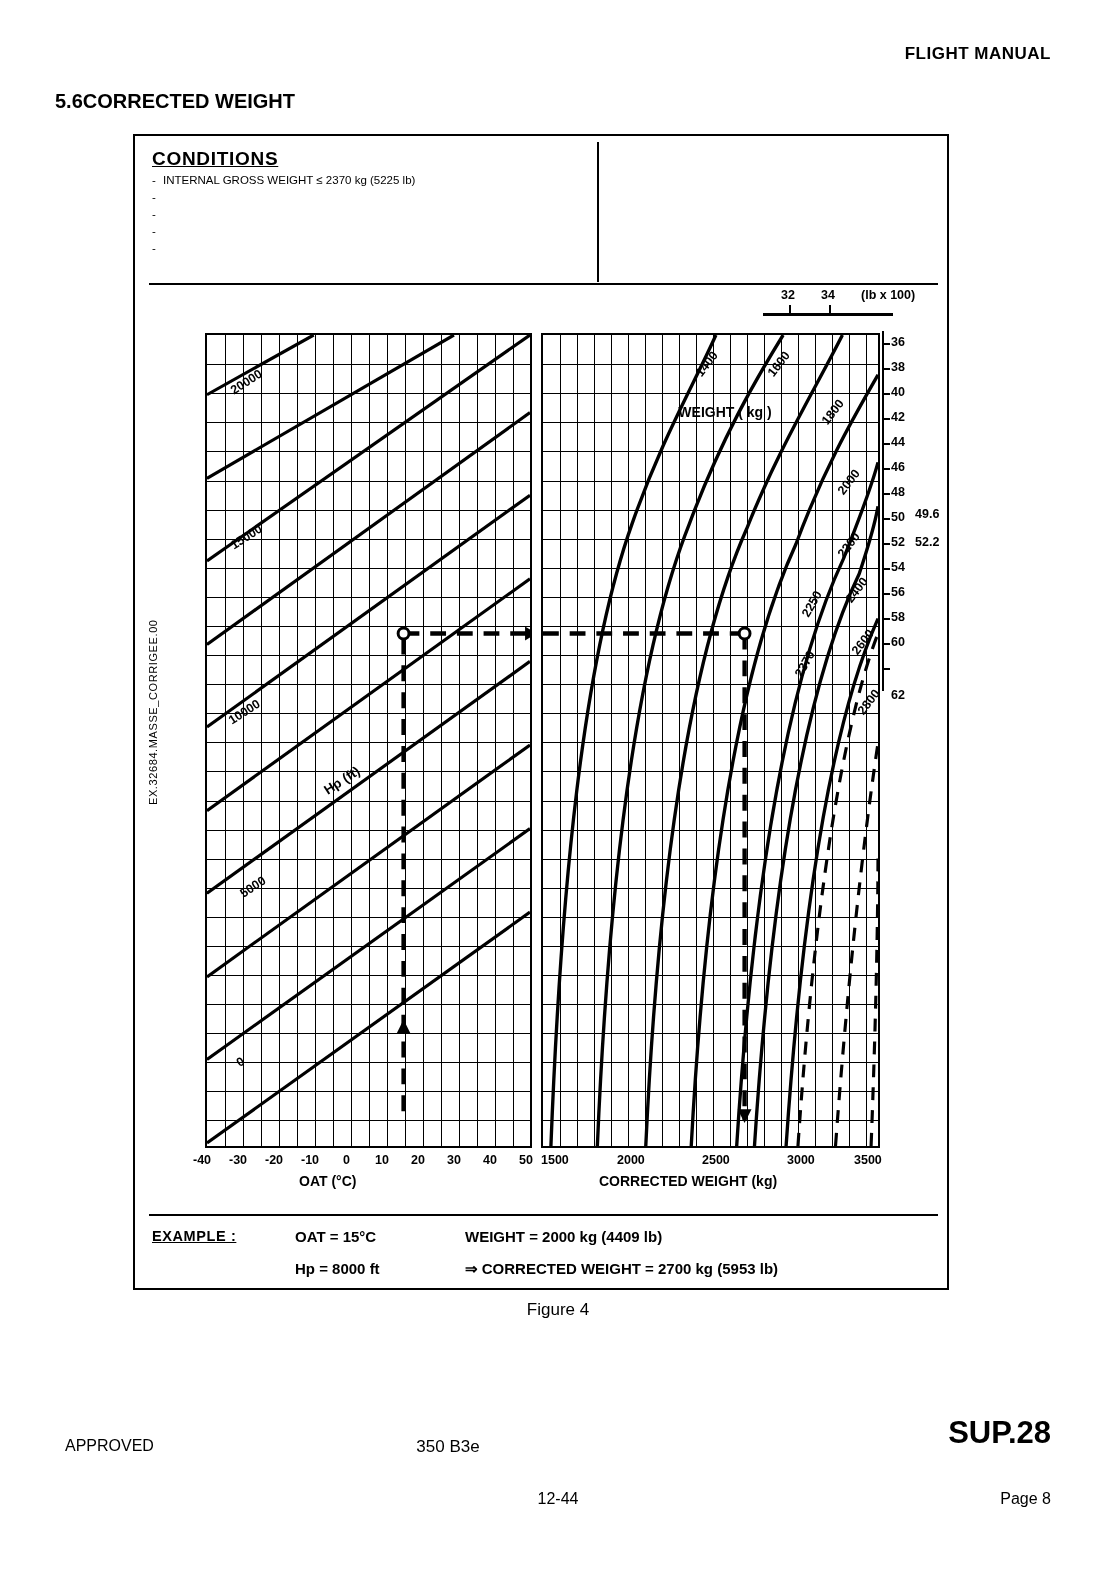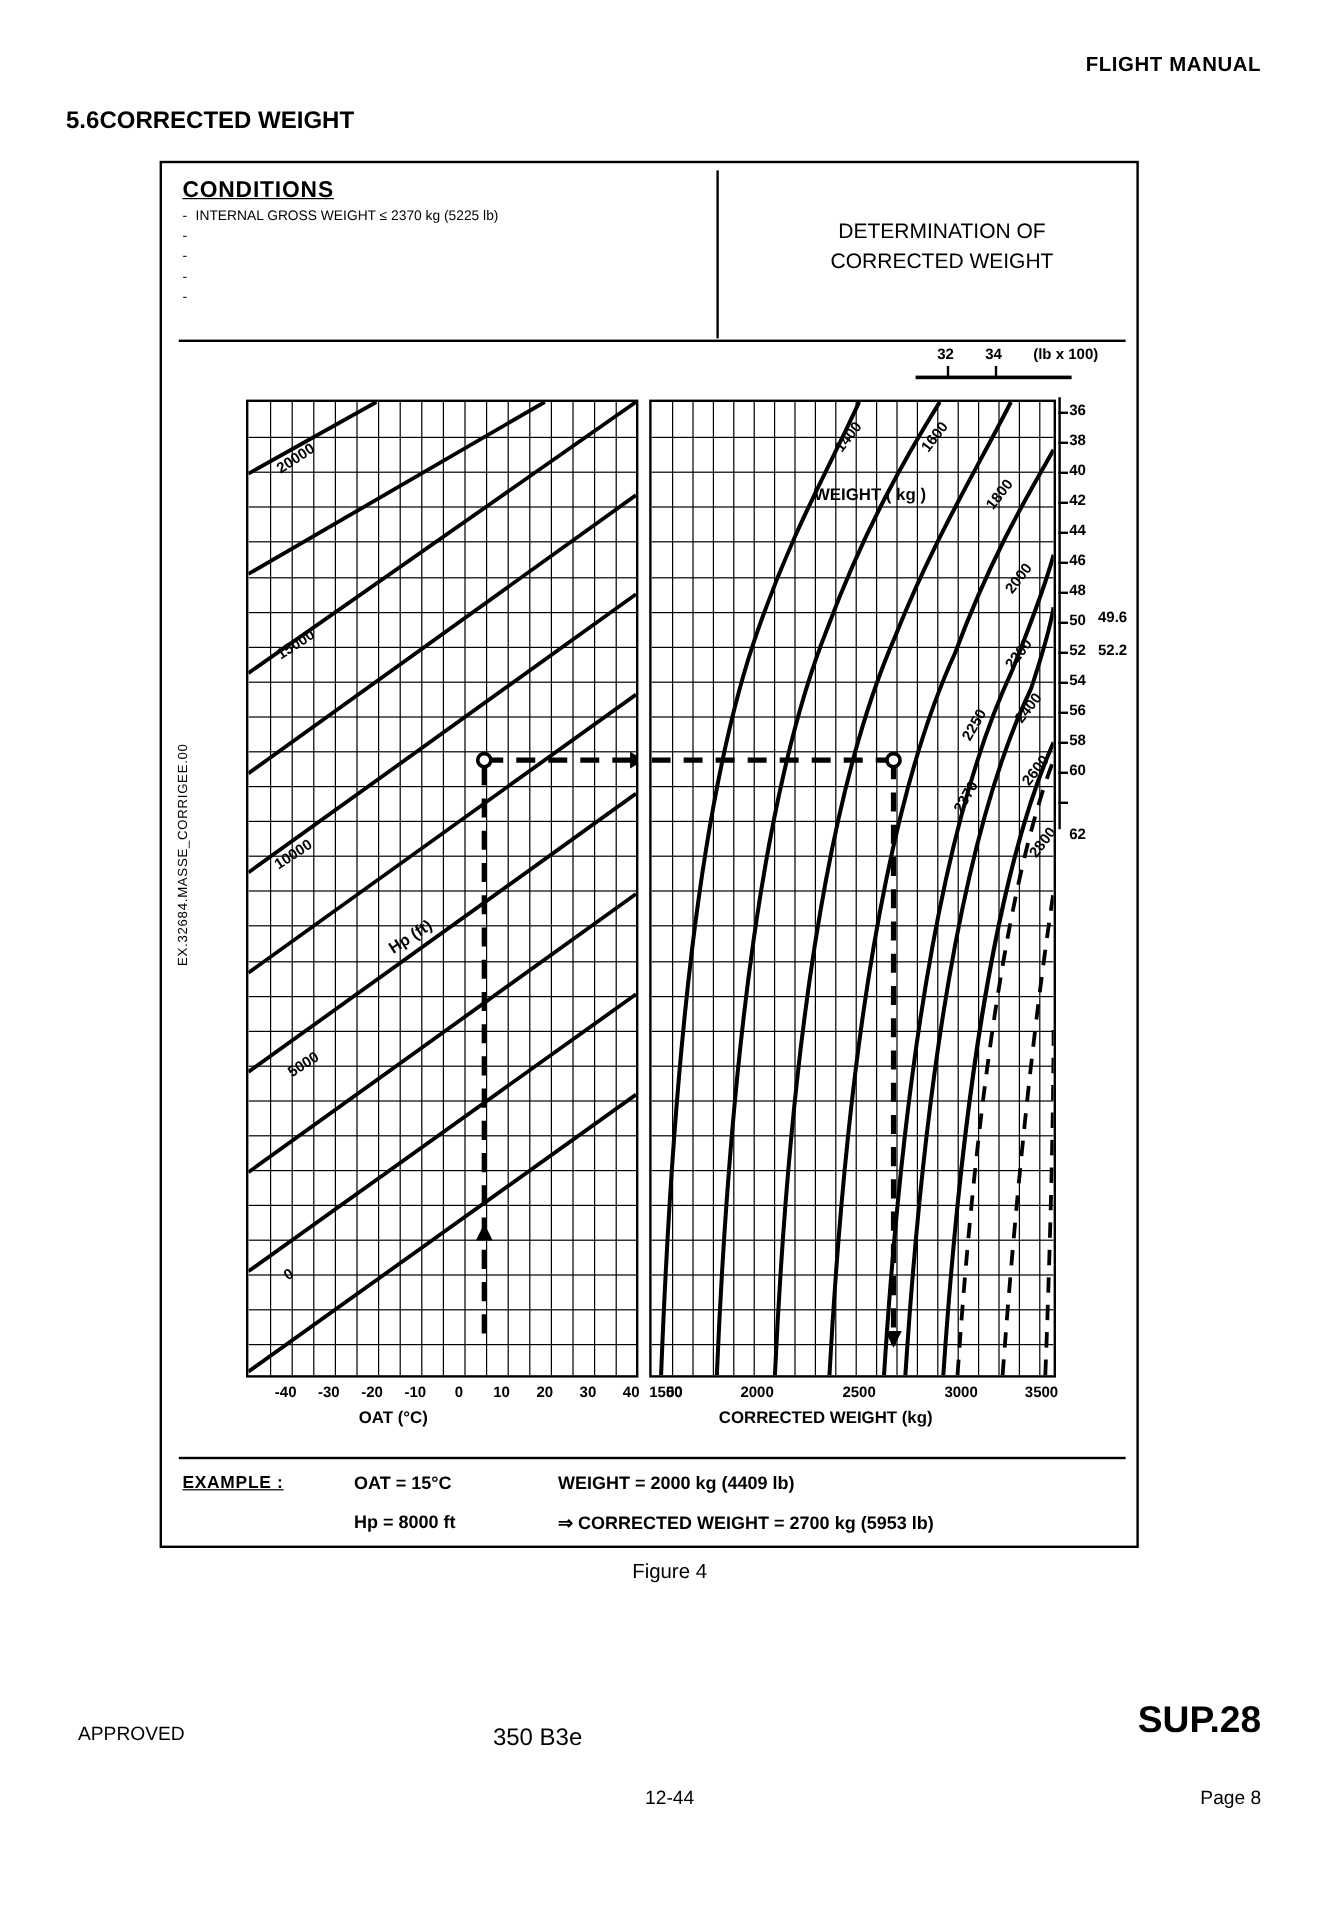--- a/index.html
+++ b/index.html
@@ -41,40 +41,40 @@
 
   svg.curves{position:absolute;left:0;top:0;width:100%;height:100%;overflow:visible;}
 
   
   .raxis{position:absolute;left:733px;top:46px;width:2px;height:360px;background:#000;}
   .rnum{position:absolute;font-size:12.5px;font-weight:bold;left:742px;}
   .rdash{position:absolute;left:733px;width:8px;height:2px;background:#000;}
   .rextra{position:absolute;font-size:12.5px;font-weight:bold;}
 
   
-  .xlabL{position:absolute;font-size:12.5px;font-weight:bold;top:868px;margin-left:36px;}
+  .xlabL{position:absolute;font-size:12.5px;font-weight:bold;top:868px;}
   .xlabR{position:absolute;font-size:12.5px;font-weight:bold;top:868px;}
   .axtitle{position:absolute;font-size:14px;font-weight:bold;top:888px;}
 
   .vertlabel{position:absolute;left:-2px;top:520px;font-size:11px;letter-spacing:.6px;
      transform:rotate(-90deg);transform-origin:left top;white-space:nowrap;}
 
   .curvelab{position:absolute;font-size:12.5px;font-weight:bold;white-space:nowrap;}
   .wlab{position:absolute;font-size:14px;font-weight:bold;text-align:center;}
 
   
   .exline{position:absolute;left:14px;top:1078px;width:789px;height:2px;background:#000;}
   .ex-title{position:absolute;left:17px;top:1092px;font-size:14.5px;font-weight:bold;letter-spacing:.6px;text-decoration:underline;text-align:right;}
   .ex-c1{position:absolute;left:160px;font-size:15px;font-weight:bold;}
   .ex-c2{position:absolute;left:330px;font-size:15px;font-weight:bold;}
 
   .figcap{position:absolute;left:0;top:1300px;width:1116px;text-align:center;font-size:17px;}
 
   .approved{position:absolute;left:65px;top:1437px;font-size:16px;}
-  .model{position:absolute;left:0;top:1437px;width:896px;text-align:center;font-size:20px;}
+  .model{position:absolute;left:0;top:1437px;width:896px;text-align:center;font-size:17px;}
   .sup{position:absolute;right:65px;top:1415px;font-size:31px;font-weight:bold;}
   .docnum{position:absolute;left:0;top:1490px;width:1116px;text-align:center;font-size:16px;}
   .pagenum{position:absolute;right:65px;top:1490px;font-size:16px;}
 </style>
 </head>
 <body>
 
 <div class="hdr-manual">FLIGHT MANUAL</div>
 
 <div class="sec-title">
@@ -86,24 +86,20 @@
   <div class="cond-box">
     <div class="cond-title">CONDITIONS</div>
     <div class="cond-list">
       <div><span class="dash">-</span><span>INTERNAL GROSS WEIGHT ≤ 2370 kg (5225 lb)</span></div>
       <div><span class="dash">-</span><span></span></div>
       <div><span class="dash">-</span><span></span></div>
       <div><span class="dash">-</span><span></span></div>
       <div><span class="dash">-</span><span></span></div>
     </div>
     <div class="vdiv"></div>
-    <div class="det-title">
-      <div>DETERMINATION OF</div>
-      <div>CORRECTED WEIGHT</div>
-    </div>
   </div>
   <div class="hdiv"></div>
 
   <div class="chart">
 
     <div class="lbscale"></div>
     <div class="lbtick" style="left:640px;"></div>
     <div class="lbtick" style="left:680px;"></div>
     <div class="lblabel" style="left:632px;">32</div>
     <div class="lblabel" style="left:672px;">34</div>

